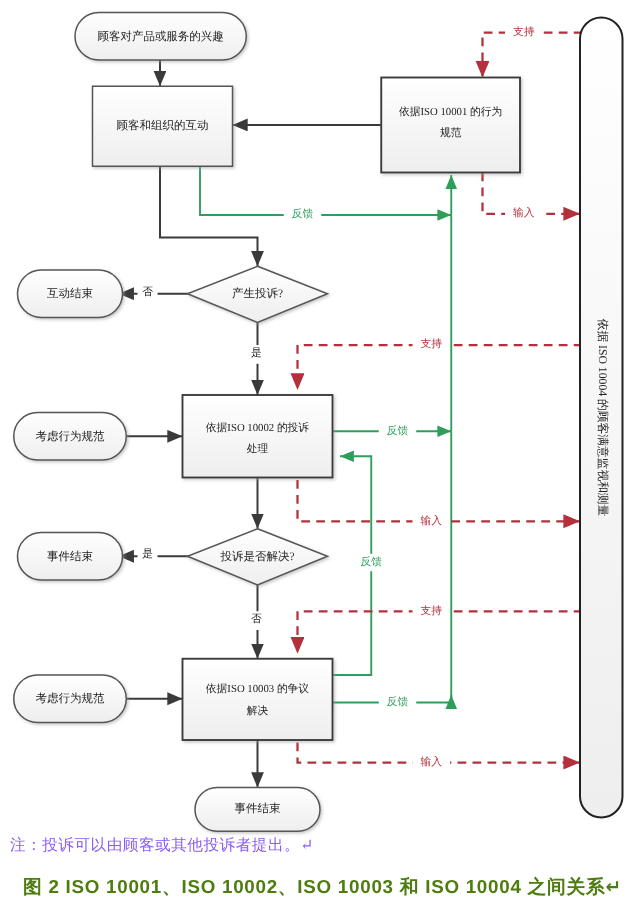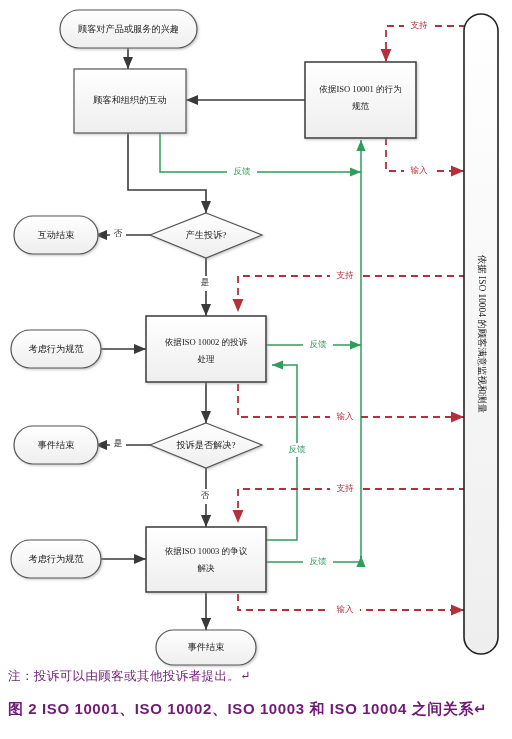--- a/index.html
+++ b/index.html
@@ -4,27 +4,27 @@
 <style>
   html,body{margin:0;padding:0;background:#ffffff;}
   body{
     width:512px;height:739px;position:relative;overflow:hidden;
     font-family:"Liberation Serif","DejaVu Serif",serif;
     color:#231f20;
   }
   #diagram{position:absolute;left:0;top:0;width:512px;height:739px;}
   .cap-note{
     position:absolute;left:8px;top:668px;width:500px;
-    font-size:12.5px;letter-spacing:.4px;color:#701a75;
+    font-size:12.5px;letter-spacing:.4px;color:#8b5cf6;
     font-family:"Liberation Serif","DejaVu Serif",serif;
   }
   .cap-title{
     position:absolute;left:8px;top:700px;width:500px;
-    font-size:15px;font-weight:bold;letter-spacing:.6px;color:#701a75;
-    text-align:left;
+    font-size:15px;font-weight:bold;letter-spacing:.6px;color:#4d7c0f;
+    text-align:center;
     font-family:"Liberation Sans","DejaVu Sans",sans-serif;
   }
   .nodetext{
     font-family:"Liberation Serif","DejaVu Serif",serif;
     font-size:9.2px; fill:#222; text-anchor:middle; dominant-baseline:middle;
   }
   .nodetext.small{font-size:8.6px;}
   .edgelabel{
     font-family:"Liberation Serif","DejaVu Serif",serif;
     font-size:8.6px; text-anchor:middle; dominant-baseline:middle;

